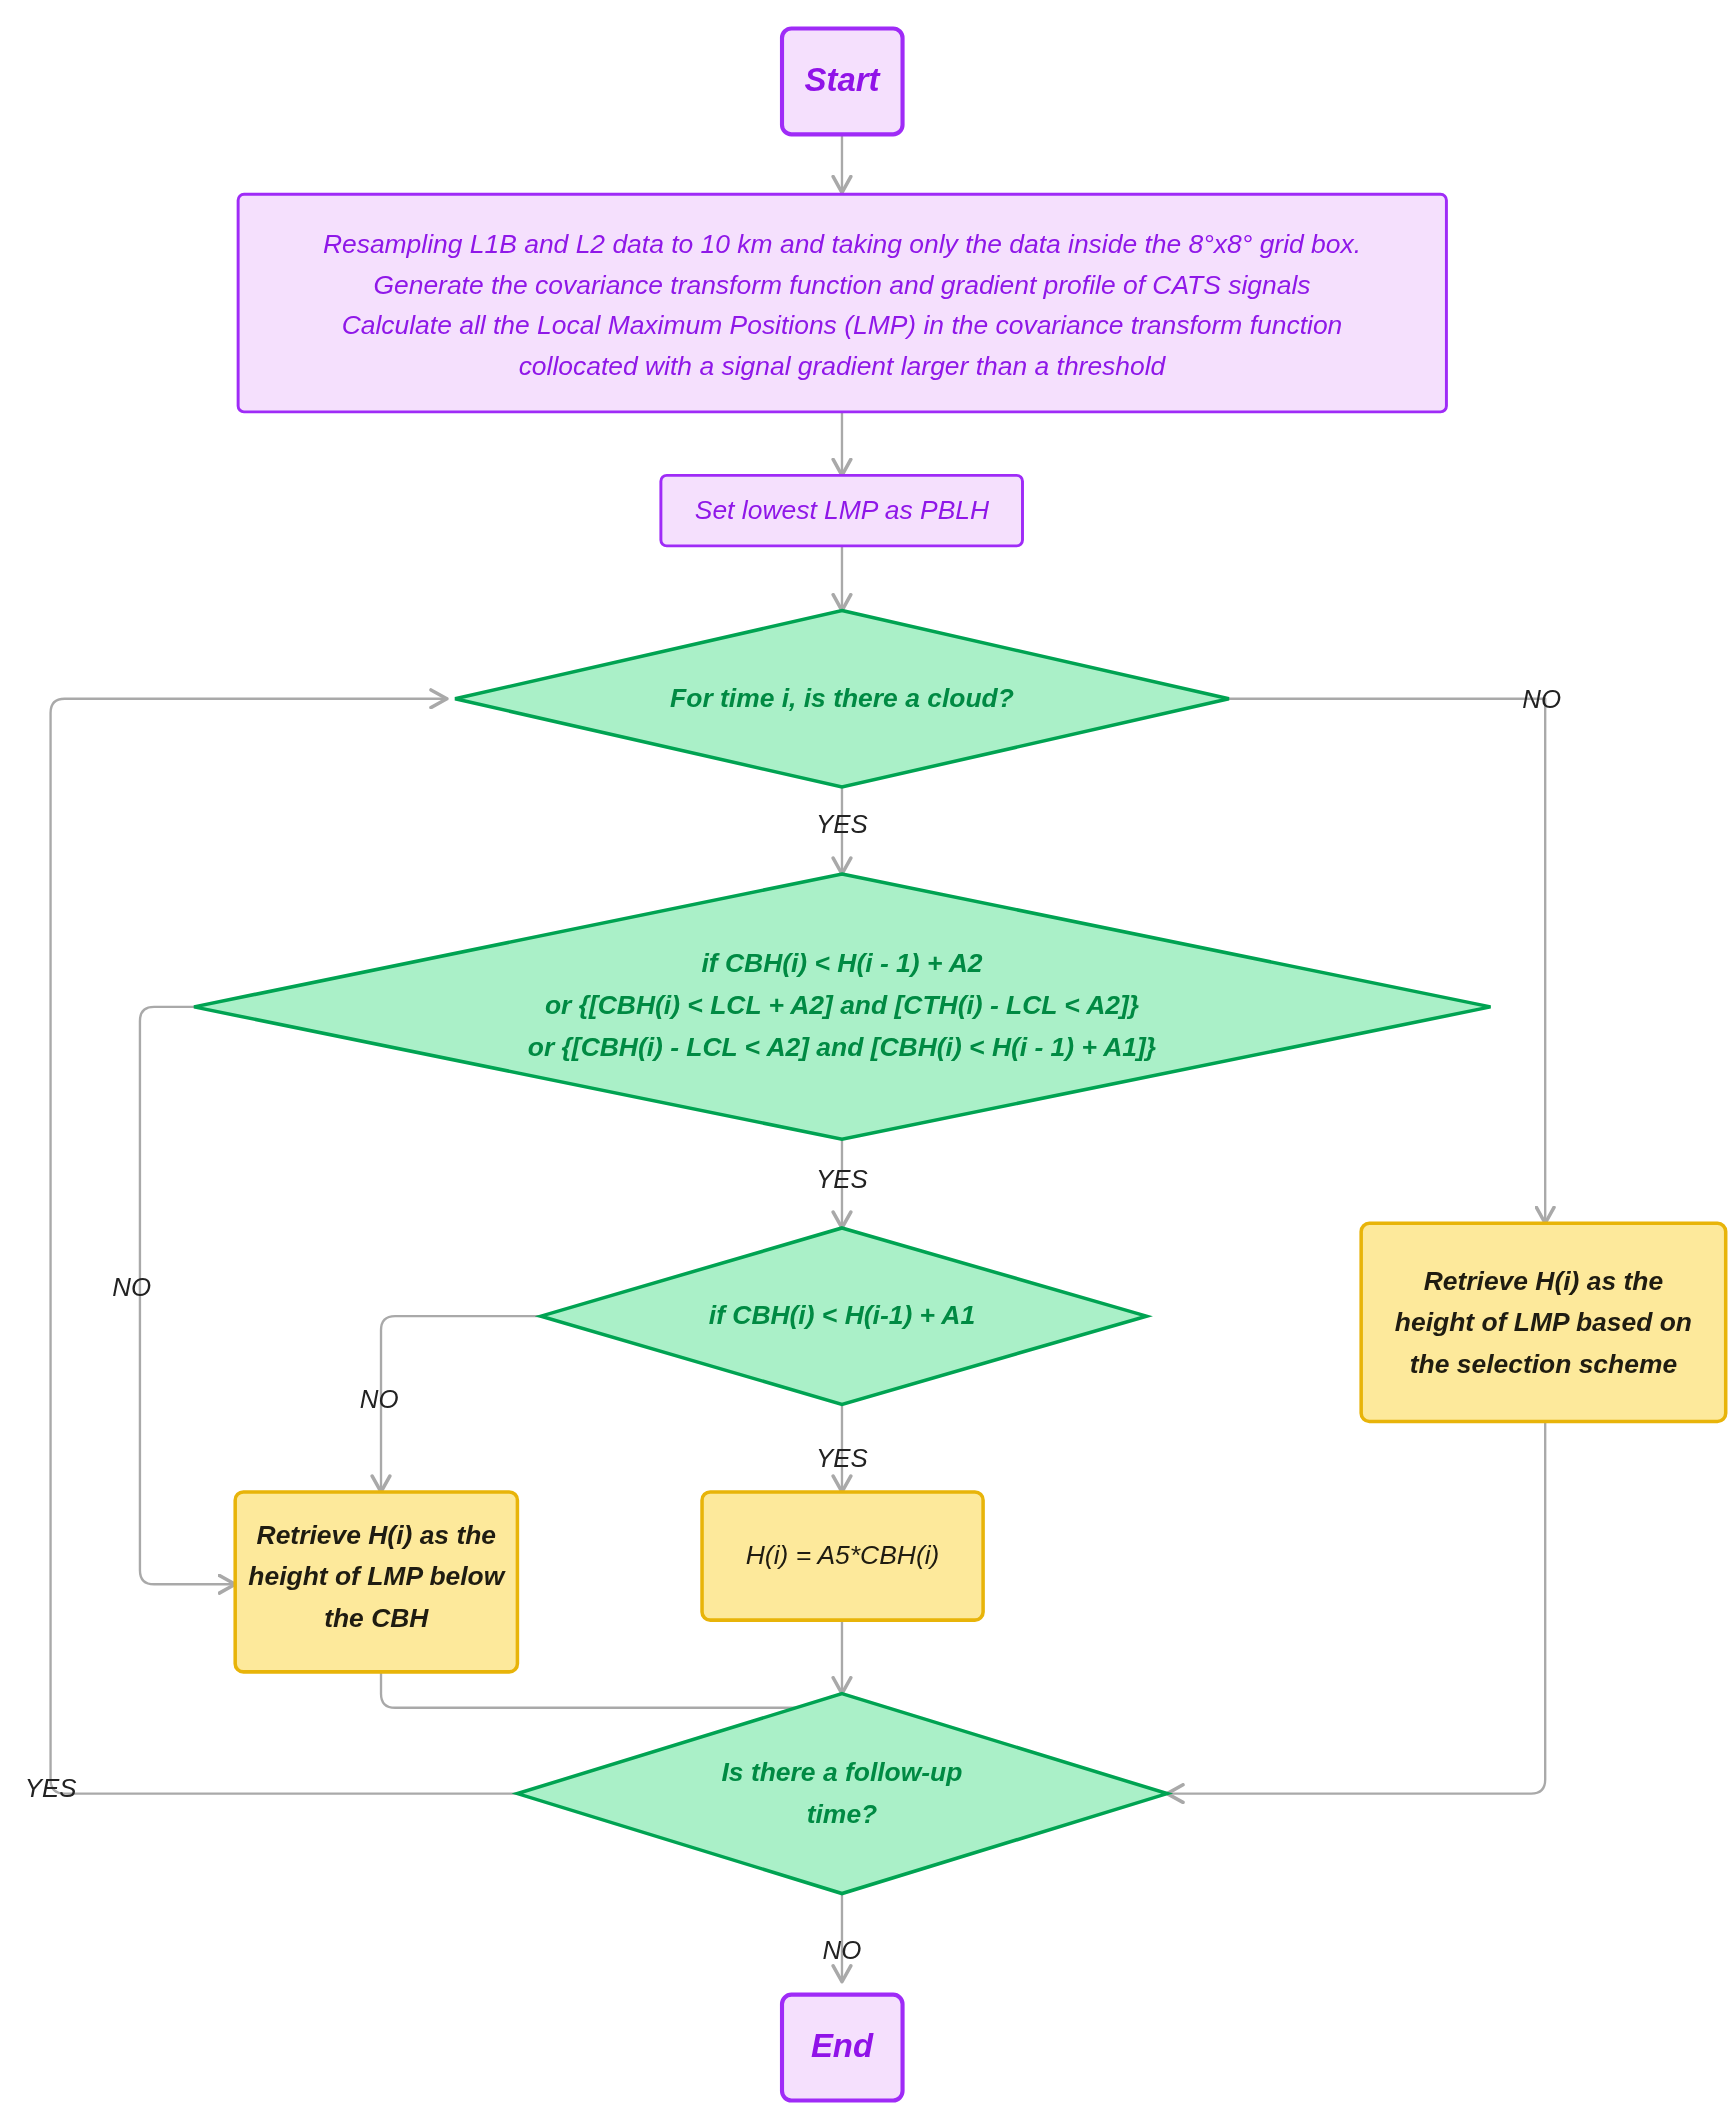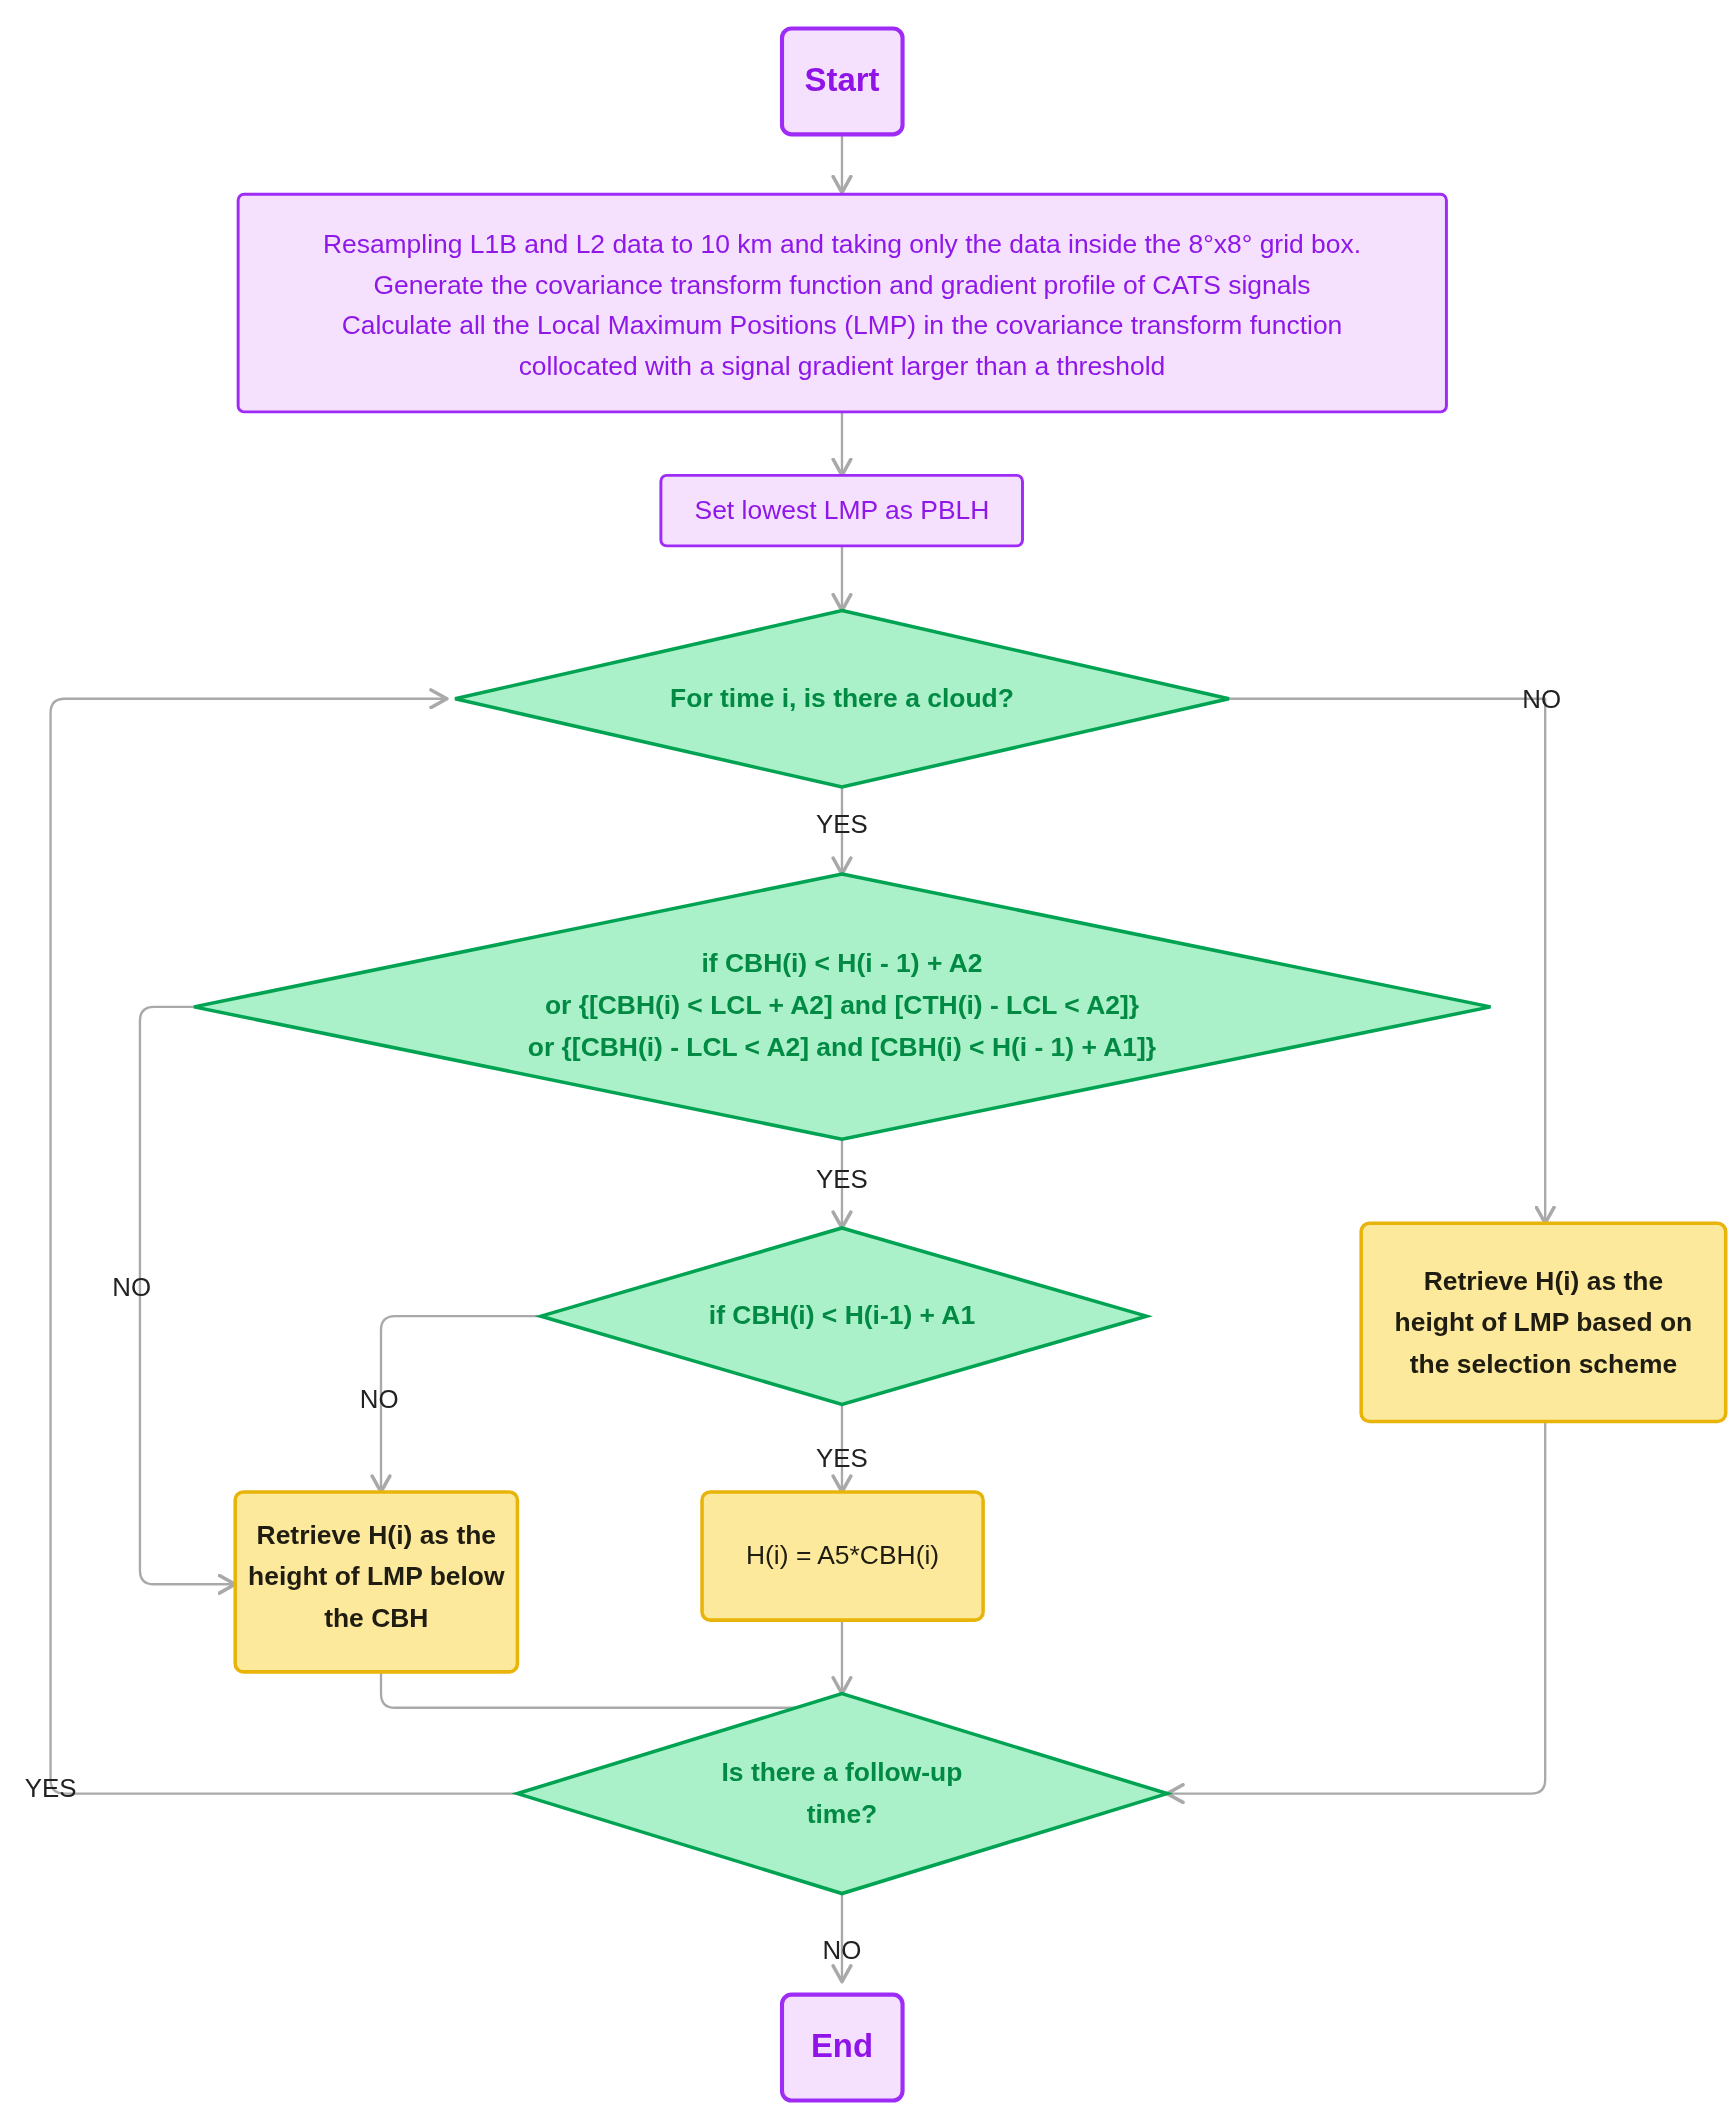--- a/index.html
+++ b/index.html
@@ -9,20 +9,21 @@
   }
   body {
     font-family: "Liberation Sans", sans-serif;
   }
   #flow-root {
     position: relative;
     width: 1731px;
     height: 2119px;
     background: #ffffff;
     overflow: hidden;
+    font-style: italic;
   }
   svg#flow-svg {
     position: absolute;
     left: 0;
     top: 0;
     width: 1731px;
     height: 2119px;
     display: block;
   }
   .node-text {

